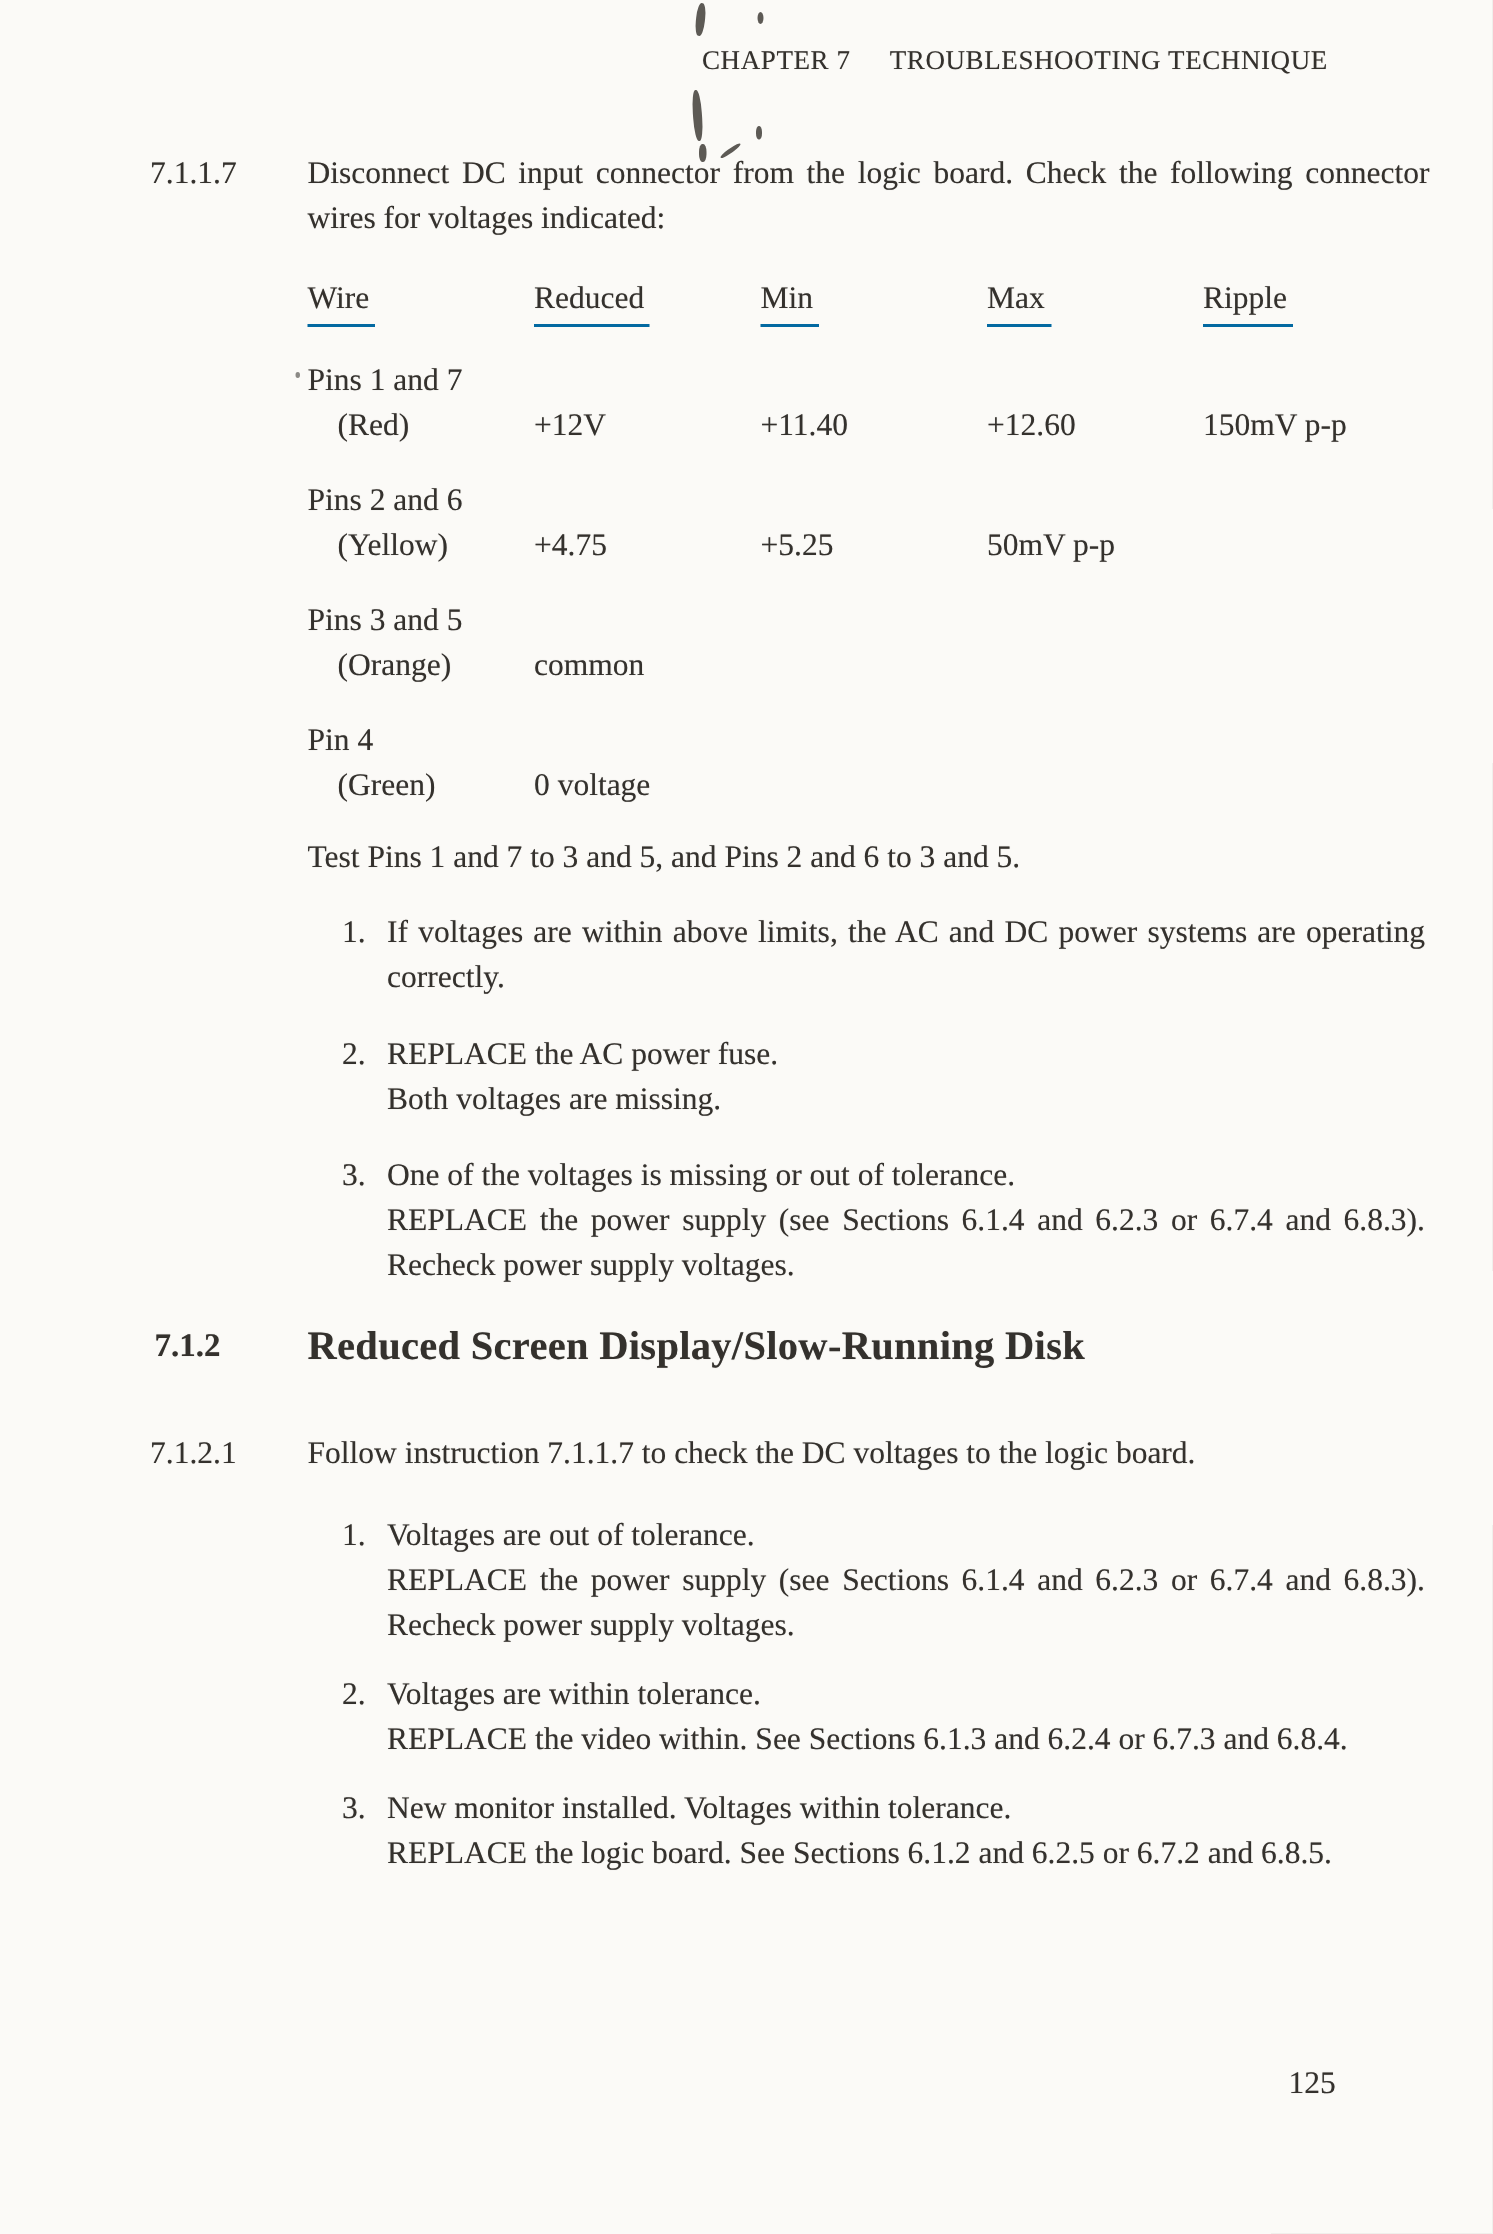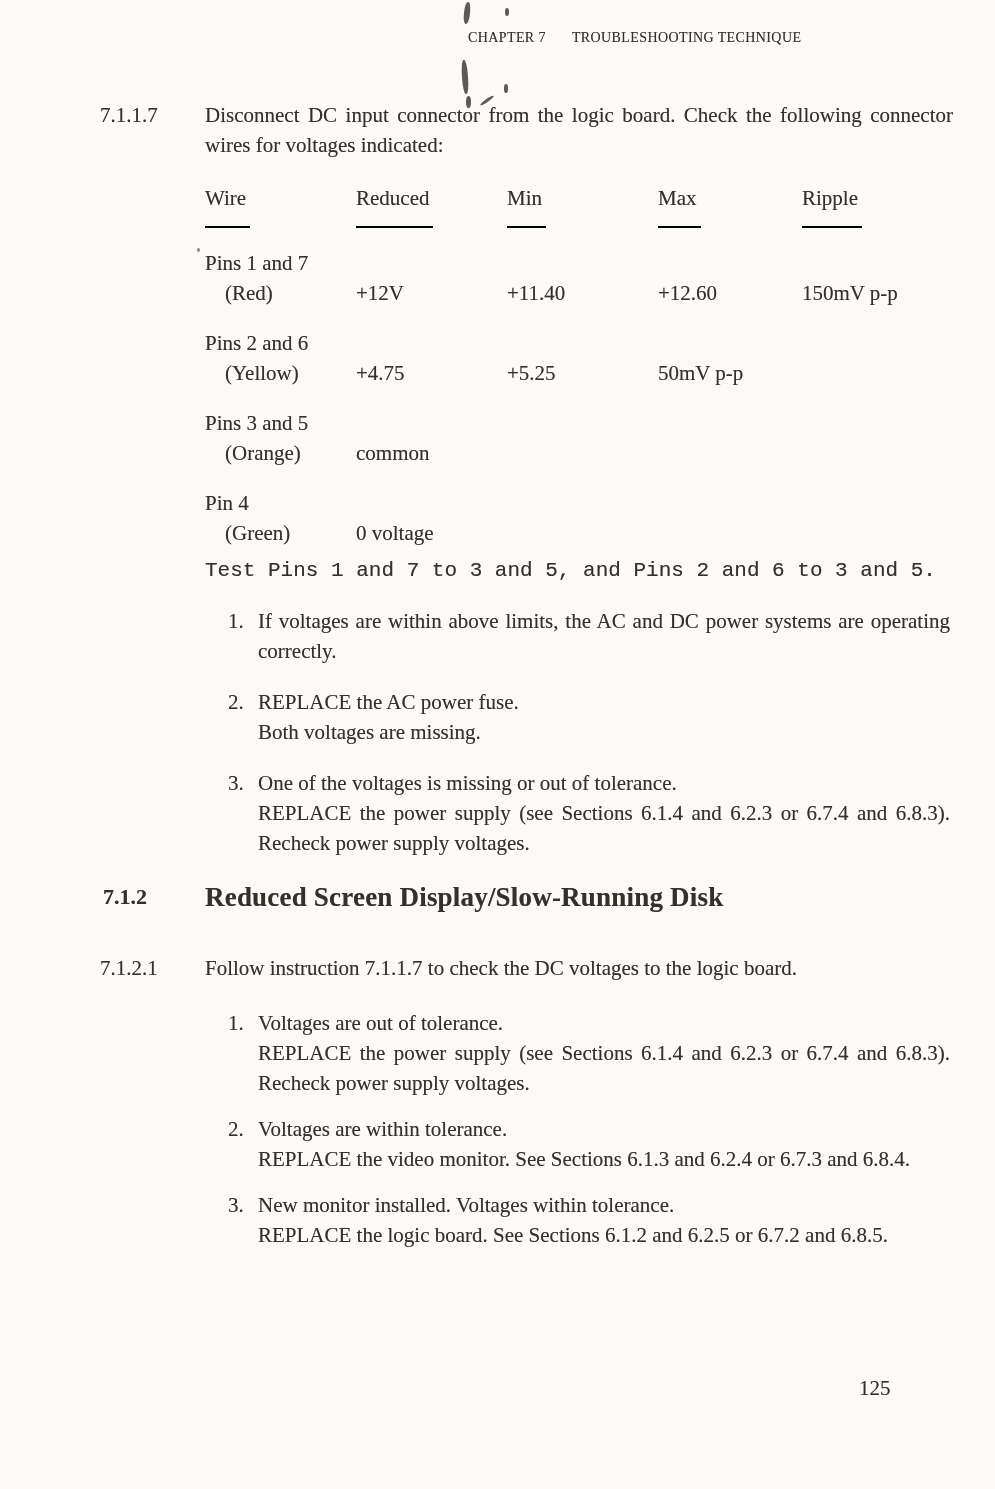--- a/index.html
+++ b/index.html
@@ -15,21 +15,21 @@
     color: #34312d;
     overflow: hidden;
     text-shadow: 0 0 0.5px rgba(60,56,50,0.45);
   }
   .body-text { font-size: 21px; line-height: 30px; }
 
   
   .chapter-header {
     position: absolute;
     top: 30px; left: 468px;
-    font-size: 14px;
+    font-size: 18px;
     letter-spacing: 0.4px;
     white-space: nowrap;
   }
   .chapter-header .chap { margin-right: 26px; }
 
   
   .smudge {
     position: absolute;
     background: #413d38;
     border-radius: 45%;
@@ -55,22 +55,22 @@
   }
 
   
   .vtable { position: absolute; left: 205px; top: 183px; width: 748px; }
   .vt-grid {
     display: grid;
     grid-template-columns: 151px 151px 151px 144px 1fr;
   }
   .vt-head-cell span {
     display: inline-block;
-    border-bottom: 2px solid #000000;
-    padding-bottom: 13px;
+    border-bottom: 2px solid #0369a1;
+    padding-bottom: 3px;
     padding-right: 4px;
   }
   .vt-row { margin-top: 20px; }
   .vt-row .wire-l2 { padding-left: 20px; }
   .vt-row .val { padding-top: 30px; }
 
   .note-line { position: absolute; left: 205px; width: 760px; font-size: 21px; line-height: 30px; }
 
   
   .olist { position: absolute; left: 228px; width: 722px; }
@@ -150,21 +150,21 @@
         <div>Pin 4</div>
         <div class="wire-l2">(Green)</div>
       </div>
       <div class="val">0 voltage</div>
       <div class="val"></div>
       <div class="val"></div>
       <div class="val"></div>
     </div>
   </div>
 
-  <div class="note-line" style="top:556px;font-family:Liberation Mono, monospace;">Test Pins 1 and 7 to 3 and 5, and Pins 2 and 6 to 3 and 5.</div>
+  <div class="note-line" style="top:556px;">Test Pins 1 and 7 to 3 and 5, and Pins 2 and 6 to 3 and 5.</div>
 
   <div class="olist olist-1" style="top:606px;">
     <div class="oitem">
       <div class="onum">1.</div>
       <div class="otext">
         <div>If voltages are within above limits, the AC and DC power systems are operating correctly.</div>
         <div></div>
       </div>
     </div>
     <div class="oitem">
@@ -198,21 +198,21 @@
       <div class="onum">1.</div>
       <div class="otext">
         <div>Voltages are out of tolerance.</div>
         <div>REPLACE the power supply (see Sections 6.1.4 and 6.2.3 or 6.7.4 and 6.8.3). Recheck power supply voltages.</div>
       </div>
     </div>
     <div class="oitem">
       <div class="onum">2.</div>
       <div class="otext">
         <div>Voltages are within tolerance.</div>
-        <div>REPLACE the video monitor. See Sections 6.1.3 and 6.2.4 or 6.7.3 and 6.8.4.</div>
+        <div>REPLACE the video within. See Sections 6.1.3 and 6.2.4 or 6.7.3 and 6.8.4.</div>
       </div>
     </div>
     <div class="oitem">
       <div class="onum">3.</div>
       <div class="otext">
         <div>New monitor installed. Voltages within tolerance.</div>
         <div>REPLACE the logic board. See Sections 6.1.2 and 6.2.5 or 6.7.2 and 6.8.5.</div>
       </div>
     </div>
   </div>

